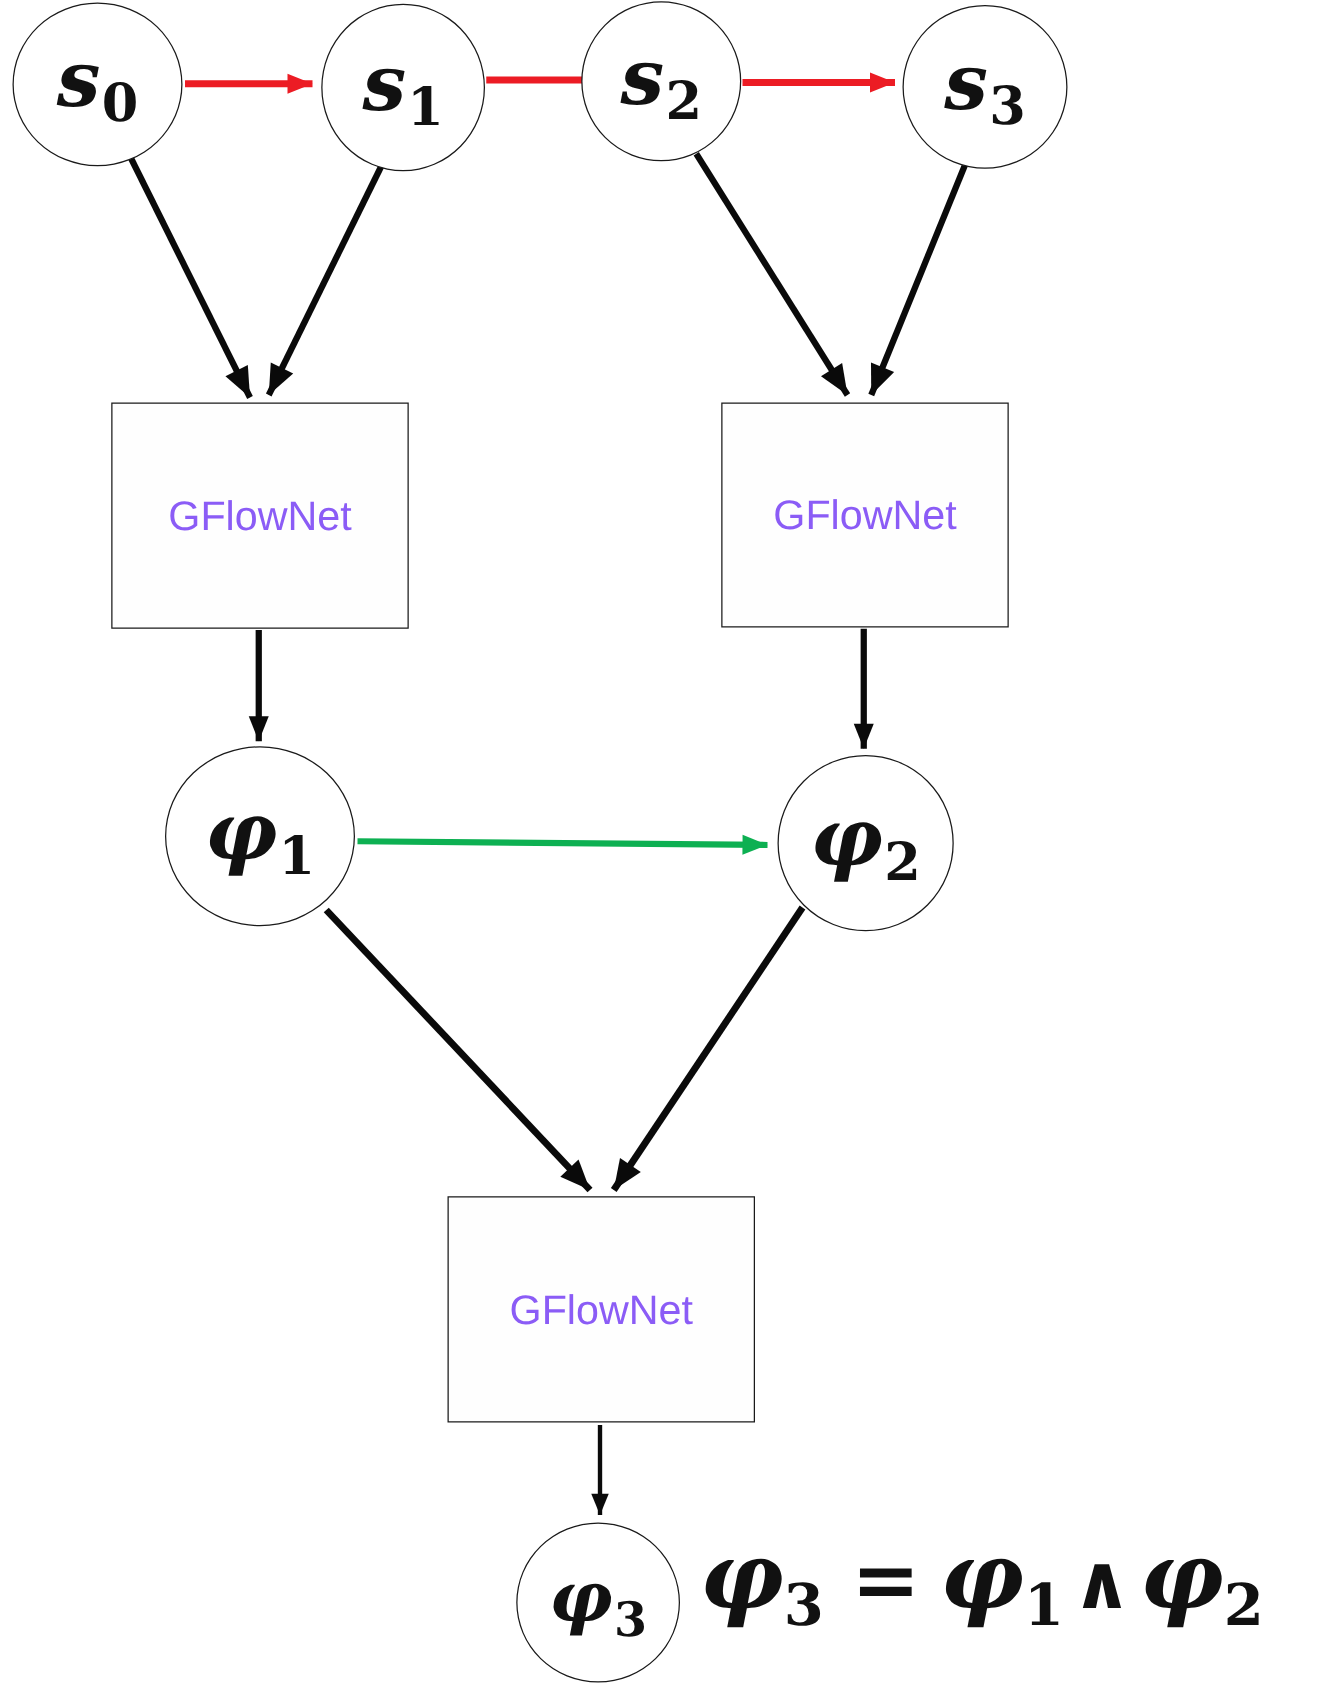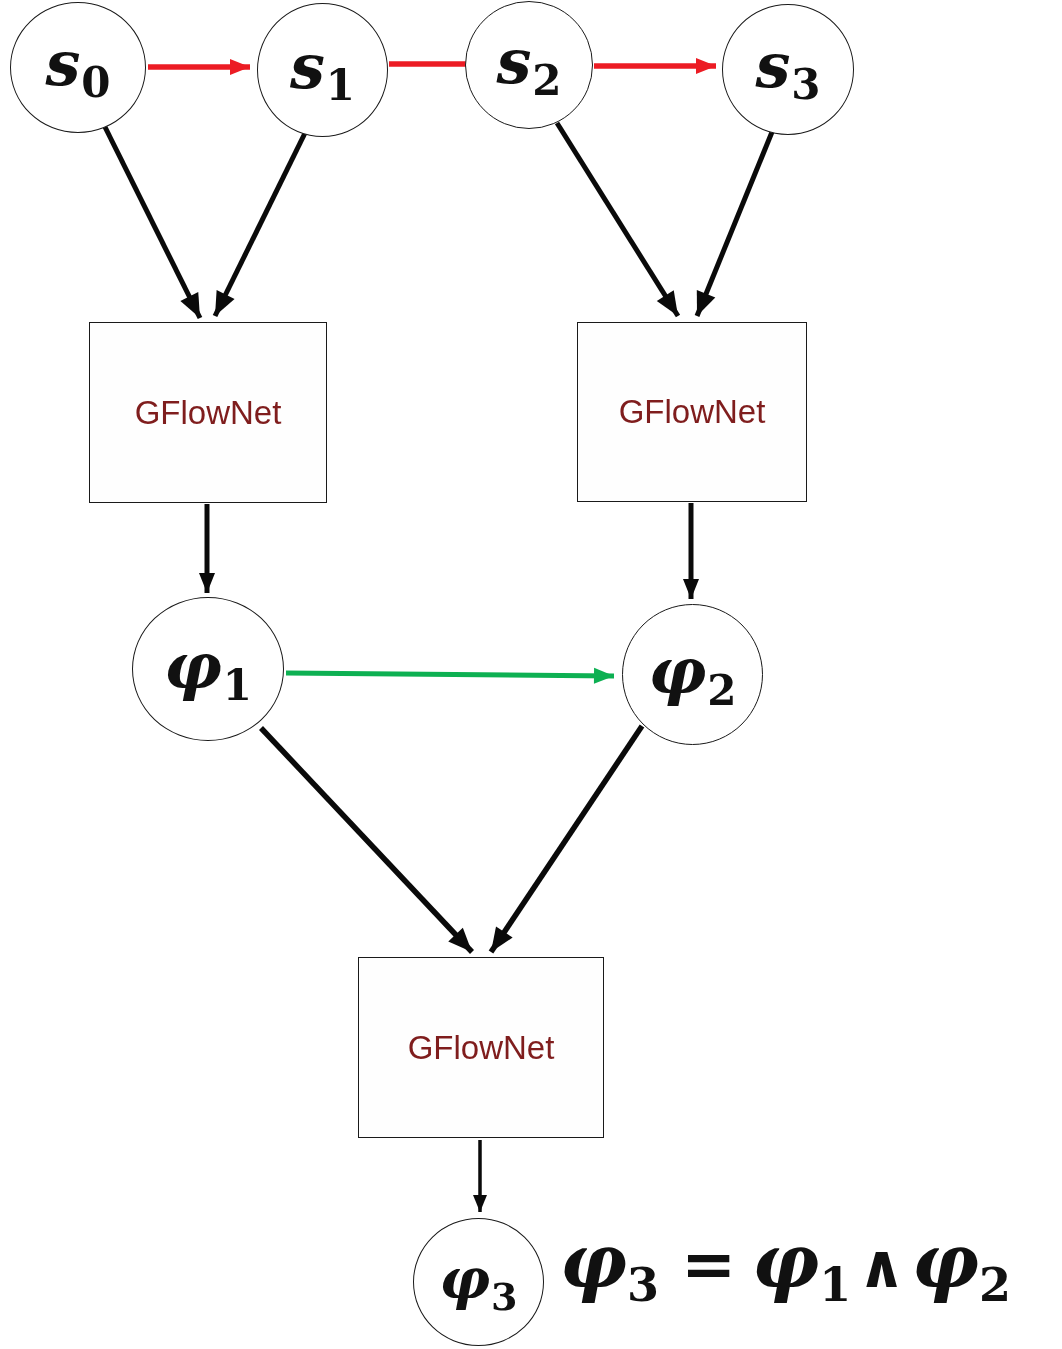--- a/index.html
+++ b/index.html
@@ -53,21 +53,21 @@
   .gbox {
     position: absolute;
     border: 1.6px solid #1a1a1a;
     background: #fefefe;
     display: flex;
     align-items: center;
     justify-content: center;
     box-sizing: border-box;
     font-family: "Liberation Sans", sans-serif;
     font-size: 33px;
-    color: #7f1d1d;
+    color: #8b5cf6;
   }
   .formula {
     position: absolute;
     left: 560px;
     top: 1218px;
     display: flex;
     align-items: baseline;
     font-style: italic;
     font-weight: bold;
     font-size: 74px;

